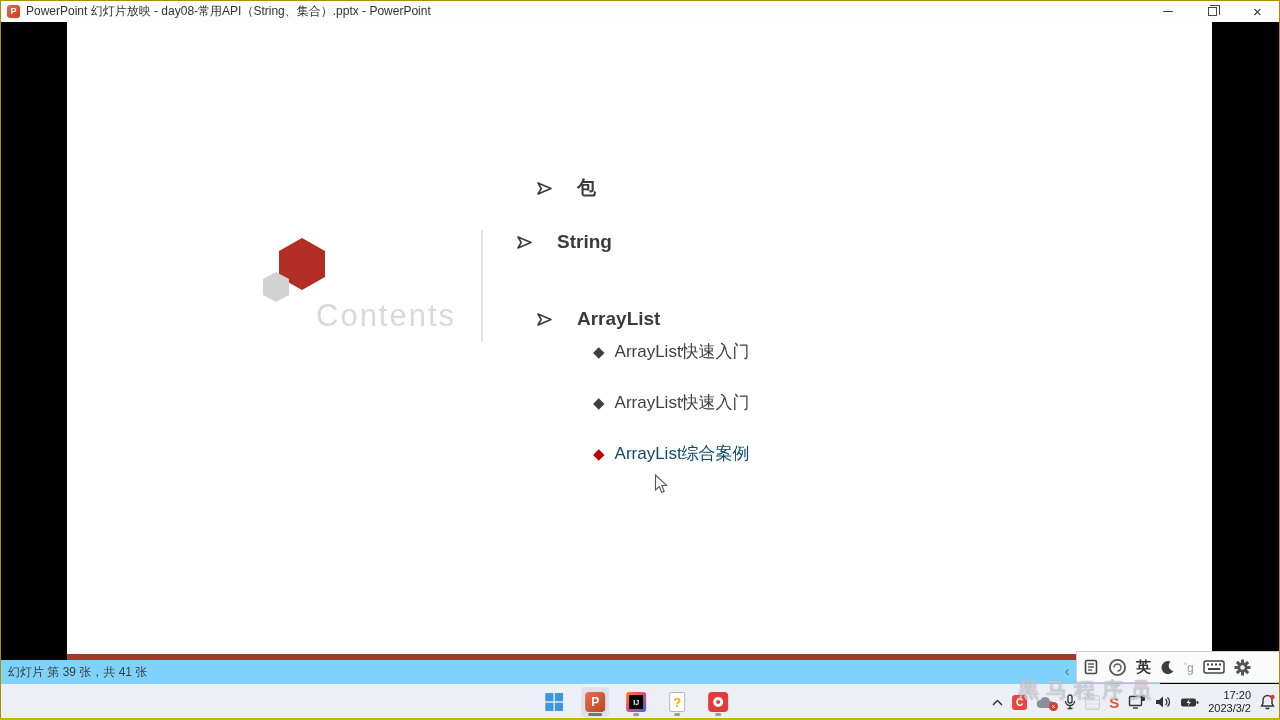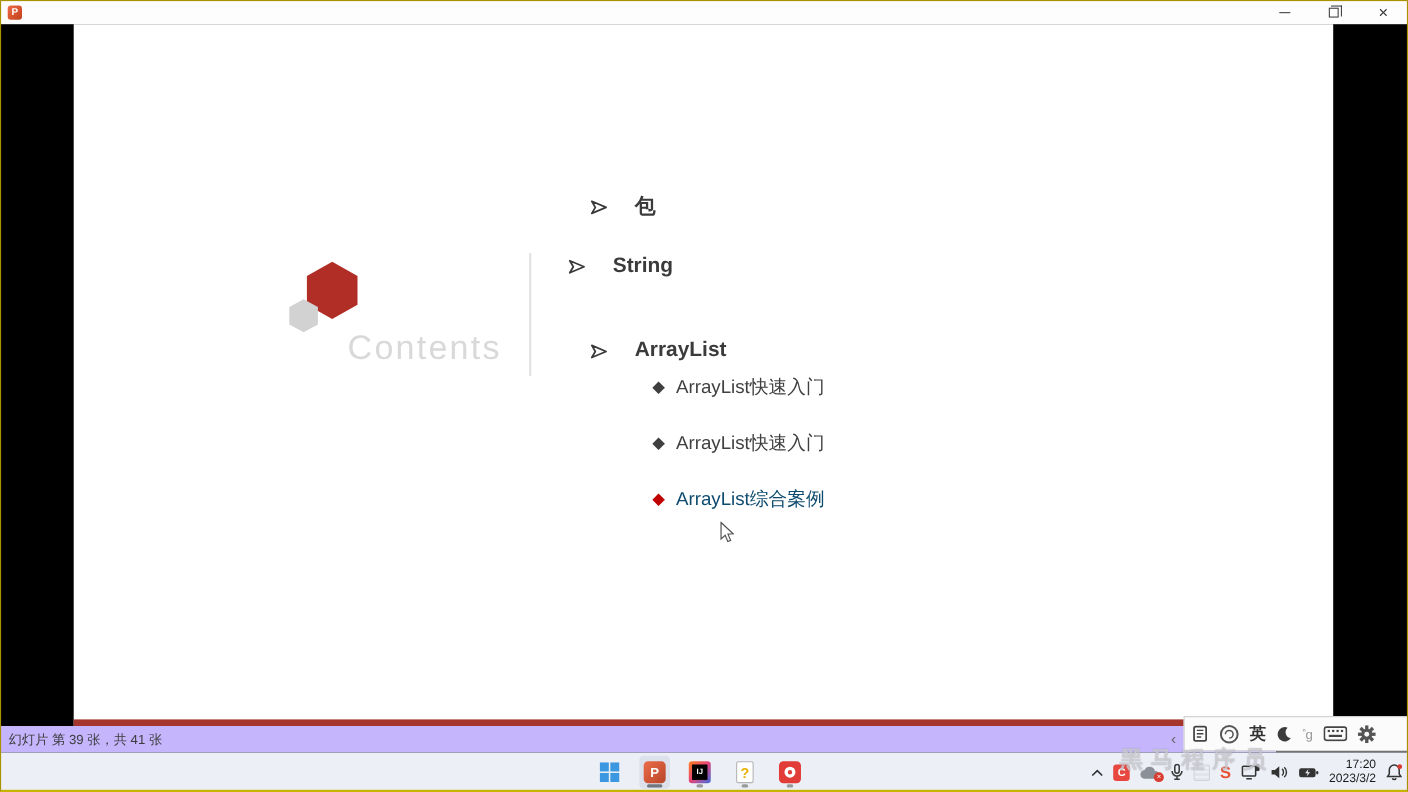--- a/index.html
+++ b/index.html
@@ -50,21 +50,21 @@
   .row-arraylist{ left:469px; top:266px;margin-top:20px; }
   .row-sub1 { left:526px; top:318px; }
   .row-sub2 { left:526px; top:369px; }
   .row-sub3 { left:526px; top:420px; }
 
   
   .cursor { position:absolute; left:654px; top:452px; z-index:20; }
 
   
   .statusbar { position:absolute; left:0; top:660px; width:1160px; height:24px;
-    background:#c4b5fd; display:flex; align-items:center; z-index:2; }
+    background:#7dd3fc; display:flex; align-items:center; z-index:2; }
   .status-text { font-size:12px; color:#3c3c3c; padding-left:8px; }
   .ime-collapse { position:absolute; left:1058px; top:0; width:18px; height:24px; text-align:center;
     font-size:14px; color:#666; line-height:22px; }
 
   
   .ime-bar { position:absolute; left:1076px; top:651px; width:204px; height:32px;
     background:#fbfbfb; border:1px solid #cfcfcf; display:flex; align-items:center;
     padding:0 6px; gap:9px; z-index:5; }
   .ime-ico { display:flex; align-items:center; justify-content:center; }
   .ime-lang { font-size:15px; font-weight:bold; color:#333; }
@@ -109,20 +109,21 @@
     font-size:21px; font-weight:bold; letter-spacing:7px; color:rgba(245,245,250,0.55);
     text-shadow:0 0 1px rgba(110,110,120,0.7); white-space:nowrap; }
 </style>
 </head>
 <body>
 
 <div id="frame">
 
   <div class="titlebar">
     <div class="app-ico">P</div>
+    <div class="title-text">PowerPoint 幻灯片放映  -  day08-常用API（String、集合）.pptx - PowerPoint</div>
     <div class="win-controls">
       <div class="win-btn">
           <span class="min-glyph"></span>
         </div>
       <div class="win-btn">
           <span class="restore-glyph"></span>
         </div>
       <div class="win-btn">
           <span class="close-glyph">×</span>
         </div>

